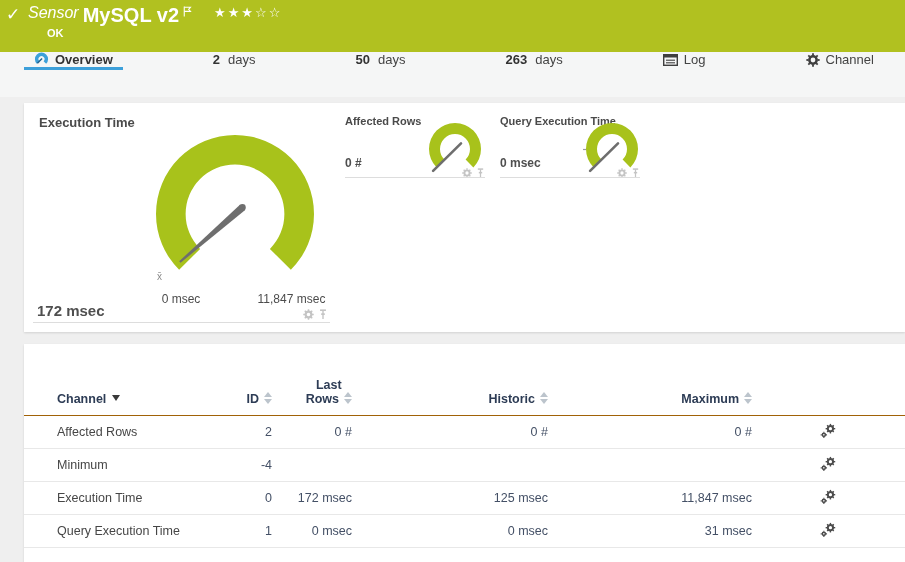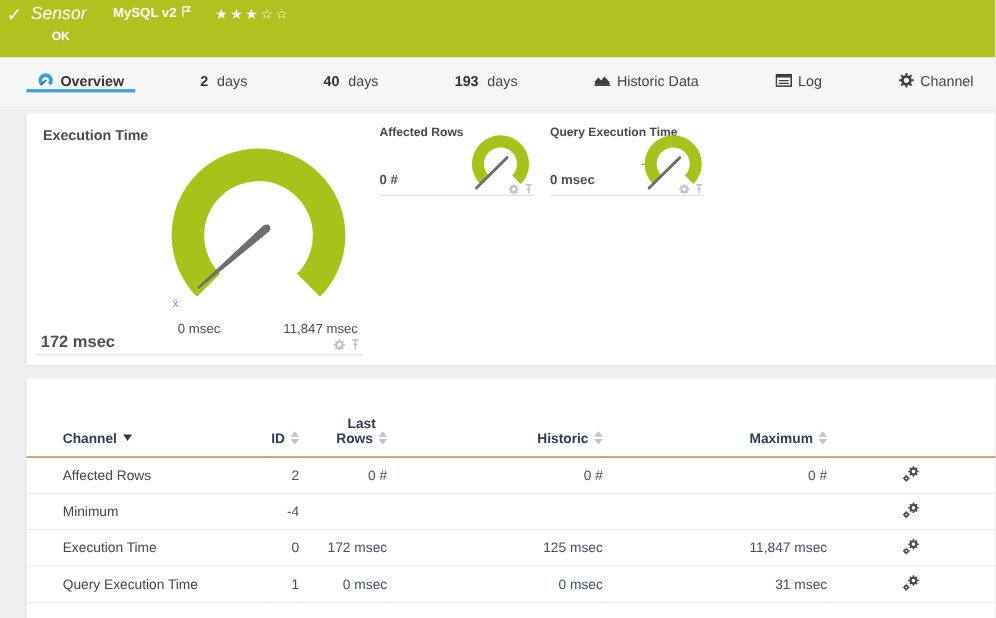--- a/index.html
+++ b/index.html
@@ -3,29 +3,29 @@
 <meta charset="utf-8">
 <style>
   * { margin:0; padding:0; box-sizing:border-box; }
   html,body { width:905px; height:562px; overflow:hidden; background:#efefef;
               font-family:"Liberation Sans","DejaVu Sans",sans-serif; }
 
   
   .sensor-header { position:relative; height:52px; background:#b1c120; color:#fff; }
   .sh-check { position:absolute; left:6px; top:4px; font-size:17px; font-weight:bold; }
   .sh-titlerow { position:absolute; left:28px; top:4px; display:flex; align-items:flex-start; }
-  .sh-kind { font-style:italic; font-size:16px; margin-right:24px; }
-  .sh-name { font-size:12px; font-weight:bold; }
+  .sh-kind { font-style:italic; font-size:16px; margin-right:4px; }
+  .sh-name { font-size:20px; font-weight:bold; }
   .sh-flag { margin-left:4px; margin-top:-1px; }
   .sh-stars { margin-left:22px; font-size:13px; letter-spacing:2px; margin-top:1px; }
   .sh-status { position:absolute; left:47px; top:27px; font-size:11px; font-weight:bold; }
 
   
-  .tabbar { height:45px; background:#f5f6f6; display:flex; align-items:center;
-            justify-content:space-between; padding:0 10px 0 24px; }
+  .tabbar { height:45px; background:#f5f6f6; display:flex; align-items:flex-start;
+            justify-content:space-between; padding:0 21px 0 24px; }
   .tab { display:flex; align-items:center; gap:6px; font-size:13px; color:#444;
          padding:0 10px; cursor:pointer; border-bottom:3px solid transparent; white-space:nowrap; }
   .tab.active { font-weight:bold; color:#333; border-bottom-color:#3da0da; }
   .tab .num { font-weight:bold; color:#333; margin-right:2px; }
   .tab svg { display:block; }
 
   
   .card { position:absolute; left:24px; right:0; background:#fff;
           box-shadow:0 1px 2px rgba(0,0,0,.12); }
   #gauge-card { top:103px; height:229px; }
@@ -85,33 +85,26 @@
       <path d="M3.05,12.55 A7,7 0 1 1 12.95,12.55 L10.26,9.86 A3.2,3.2 0 1 0 5.74,9.86 Z" fill="#3da0da"></path>
       <line x1="8.6" y1="6.9" x2="3.6" y2="12" stroke="#1c5f8e" stroke-width="1.5"></line>
     </svg>
     <span>Overview</span>
   </div>
   <div class="tab">
     <span class="num">2</span>
     <span>days</span>
   </div>
   <div class="tab">
-    <span class="num">40</span>
+    <span class="num">50</span>
     <span>days</span>
   </div>
   <div class="tab">
-    <span class="num">193</span>
+    <span class="num">263</span>
     <span>days</span>
-  </div>
-  <div class="tab">
-    <svg width="15" height="12" viewBox="0 0 16 12" fill="#3f3f3f">
-      <path d="M1,10.4 L1,6.8 4.2,3.4 7,6.2 10,2.2 15,7.6 15,10.4 Z"></path>
-      <rect x="0.5" y="10" width="15" height="1.5"></rect>
-    </svg>
-    <span>Historic Data</span>
   </div>
   <div class="tab">
     <svg width="15" height="12" viewBox="0 0 15 12" fill="none" stroke="#3f3f3f">
       <rect x="0.7" y="0.7" width="13.6" height="10.6" stroke-width="1.4"></rect>
       <rect x="0.7" y="0.7" width="13.6" height="2.8" fill="#3f3f3f" stroke="none"></rect>
       <line x1="3" y1="6.2" x2="12" y2="6.2" stroke-width="1.1"></line>
       <line x1="3" y1="8.8" x2="12" y2="8.8" stroke-width="1.1"></line>
     </svg>
     <span>Log</span>
   </div>

